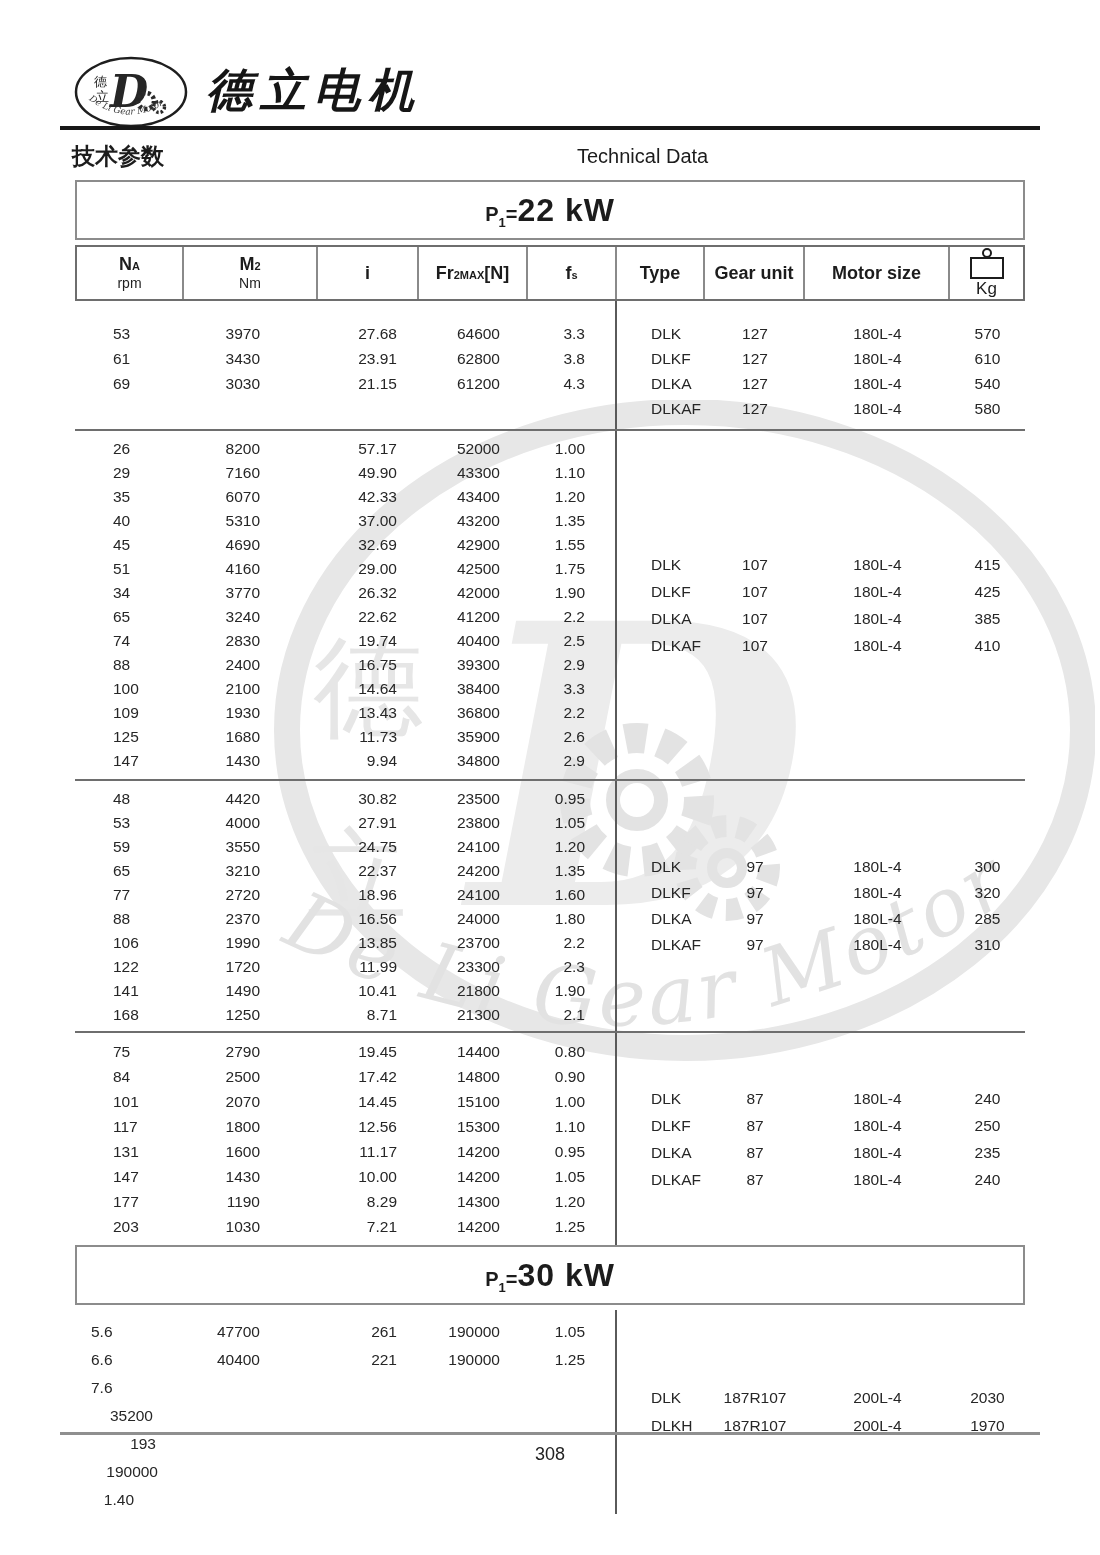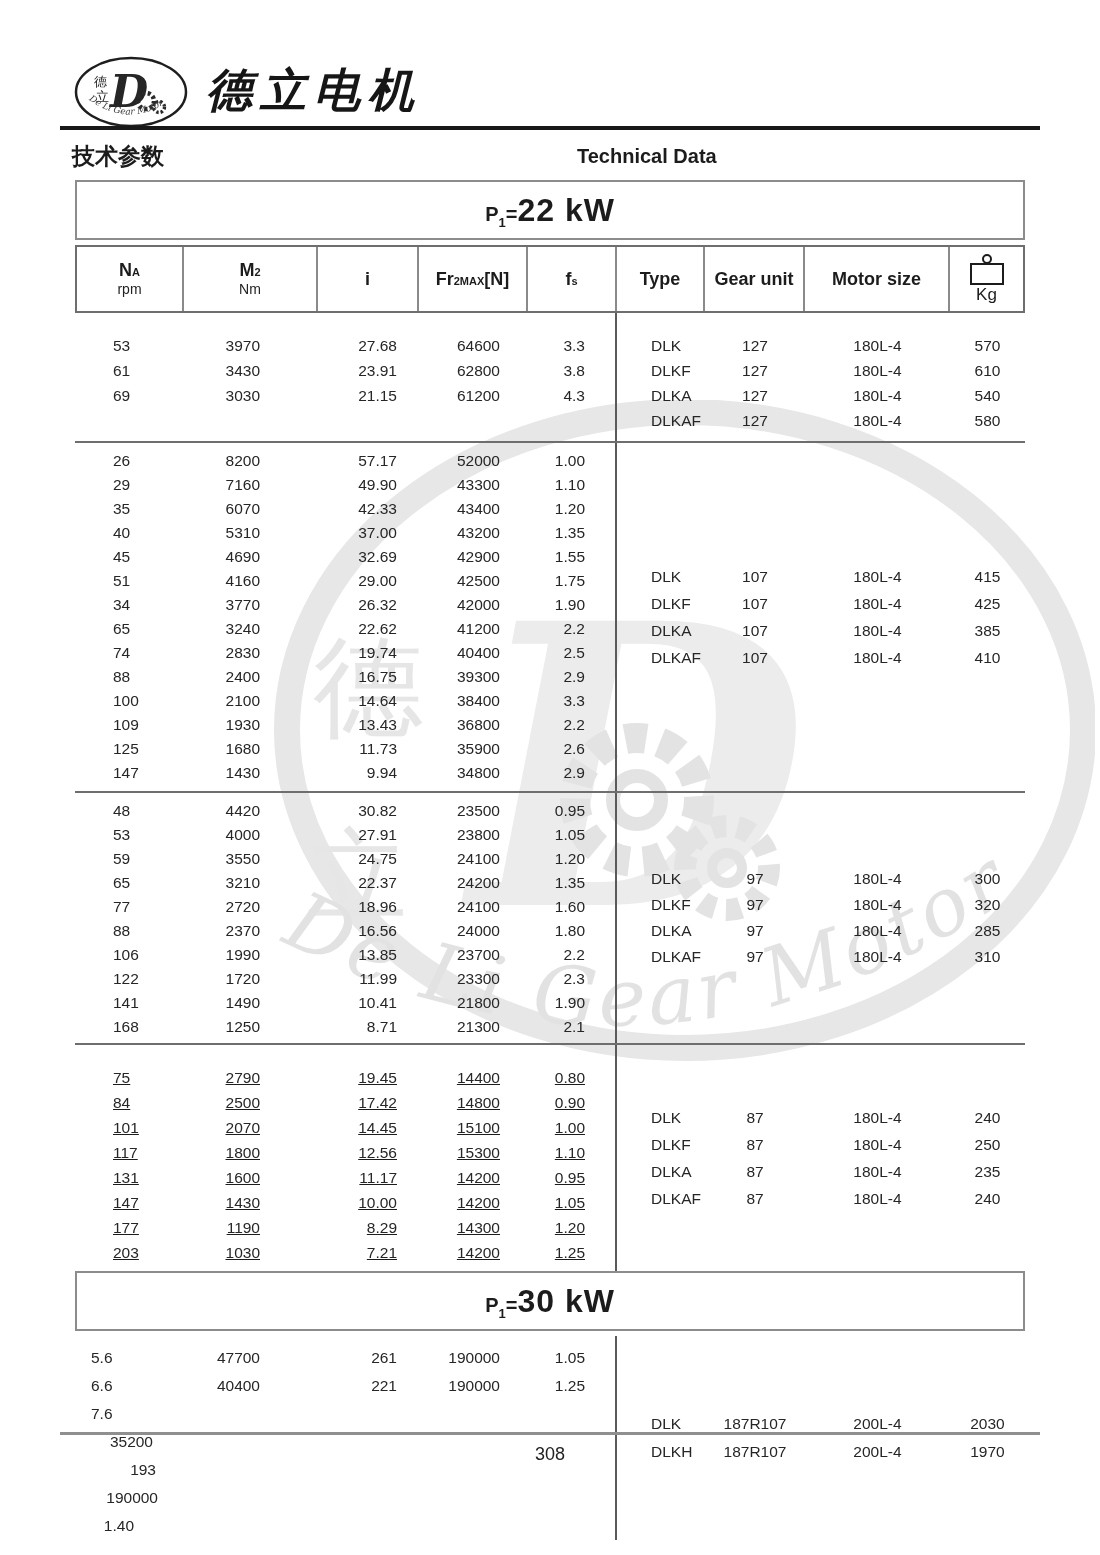--- a/index.html
+++ b/index.html
@@ -5,35 +5,35 @@
   html,body{margin:0;padding:0;background:#fff;}
   .page{position:relative;width:1100px;height:1555px;background:#fff;overflow:hidden;
         font-family:"Liberation Sans",sans-serif;color:#1c1c1c;}
 
   
   .logo{position:absolute;left:72px;top:54px;width:118px;height:76px;}
   .brand-cn{position:absolute;left:206px;top:60px;font-family:Liberation Serif, serif;
             font-size:46px;font-weight:900;letter-spacing:8px;font-style:italic;color:#161616;}
   .top-rule{position:absolute;left:60px;top:126px;width:980px;height:4px;background:#181818;}
   .sec-cn{position:absolute;left:72px;top:141px;font-size:23px;font-weight:700;}
-  .sec-en{position:absolute;left:577px;top:145px;font-size:20px;font-weight:700;}
+  .sec-en{position:absolute;left:577px;top:145px;font-size:20px;font-weight:400;}
 
   
   .watermark{position:absolute;left:265px;top:400px;width:830px;height:705px;pointer-events:none;}
 
   
   .doc{position:absolute;left:75px;top:180px;width:950px;}
 
   .title-box{height:50px;border:2px solid #8c8c8c;display:flex;align-items:baseline;
              justify-content:center;margin-bottom:5px;padding-top:6px;box-sizing:content-box;}
   .tp{font-size:20px;font-weight:700;line-height:44px;}
   .tsub{font-size:13px;font-weight:700;align-self:flex-end;line-height:30px;}
   .tbig{font-size:32px;font-weight:800;letter-spacing:1px;line-height:44px;}
 
-  .colhead{display:flex;height:68px;border:2px solid #6e6e6e;box-sizing:border-box;}
+  .colhead{display:flex;height:56px;border:2px solid #6e6e6e;box-sizing:border-box;}
   .hcell{display:flex;flex-direction:column;justify-content:center;align-items:center;
          border-right:2px solid #8a8a8a;box-sizing:border-box;height:100%;}
   .hcell:last-child{border-right:none;}
   .hmain{font-size:18px;font-weight:700;line-height:1.05;}
   .hsub{font-size:11px;font-weight:700;}
   .hunit{font-size:14px;line-height:1.15;margin-top:1px;color:#222;}
   .c0{width:107px}.c1{width:134px}.c2{width:101px}.c3{width:109px}.c4{width:89px}
   .c5{width:88px}.c6{width:100px}.c7{width:145px}.c8{flex:1;min-width:72px}
 
   .wicon{display:flex;flex-direction:column;align-items:center;margin-bottom:1px;}
@@ -421,21 +421,21 @@
             </div>
             <div class="vrow" style="line-height: 26px;">
               <div class="cell c5 al-type">DLKAF</div>
               <div class="cell c6 al-gear">97</div>
               <div class="cell c7 al-motor">180L-4</div>
               <div class="cell c8 al-kg">310</div>
             </div>
           </div>
         </div>
         <div class="block">
-          <div class="bleft" style="padding-top: 20px; padding-bottom: 6px; text-decoration: underline;">
+          <div class="bleft" style="padding-top: 6px; padding-bottom: 6px;">
             <div class="drow" style="line-height: 25px;">
               <div class="cell c0 al-na">75</div>
               <div class="cell c1 al-m2">2790</div>
               <div class="cell c2 al-i">19.45</div>
               <div class="cell c3 al-fr">14400</div>
               <div class="cell c4 al-fs">0.80</div>
             </div>
             <div class="drow" style="line-height: 25px;">
               <div class="cell c0 al-na">84</div>
               <div class="cell c1 al-m2">2500</div>

